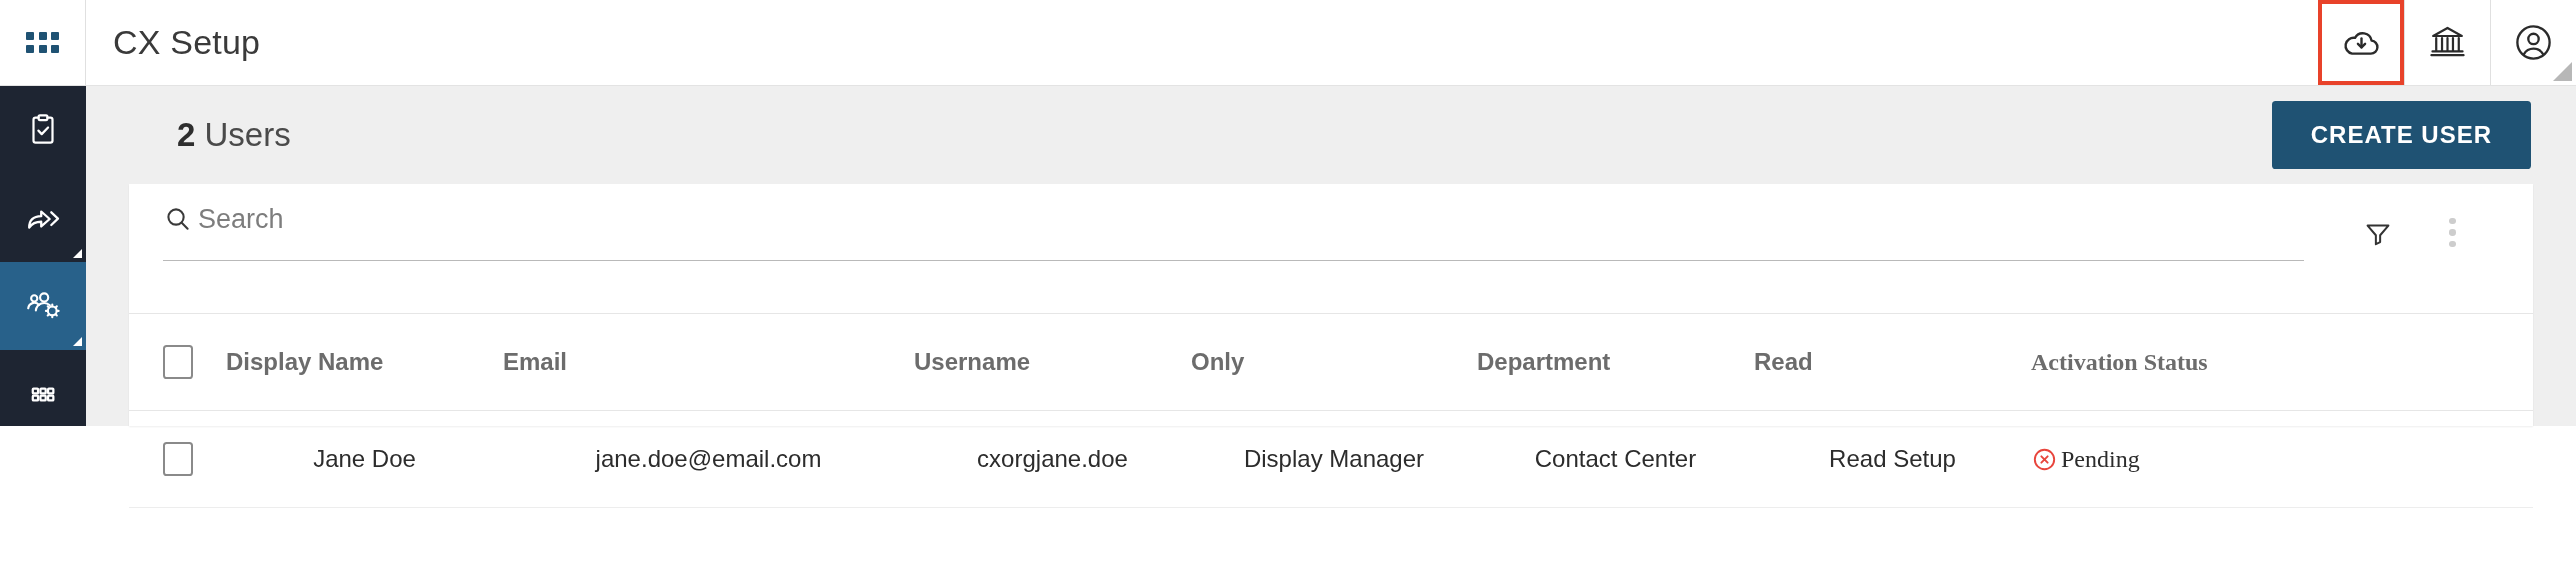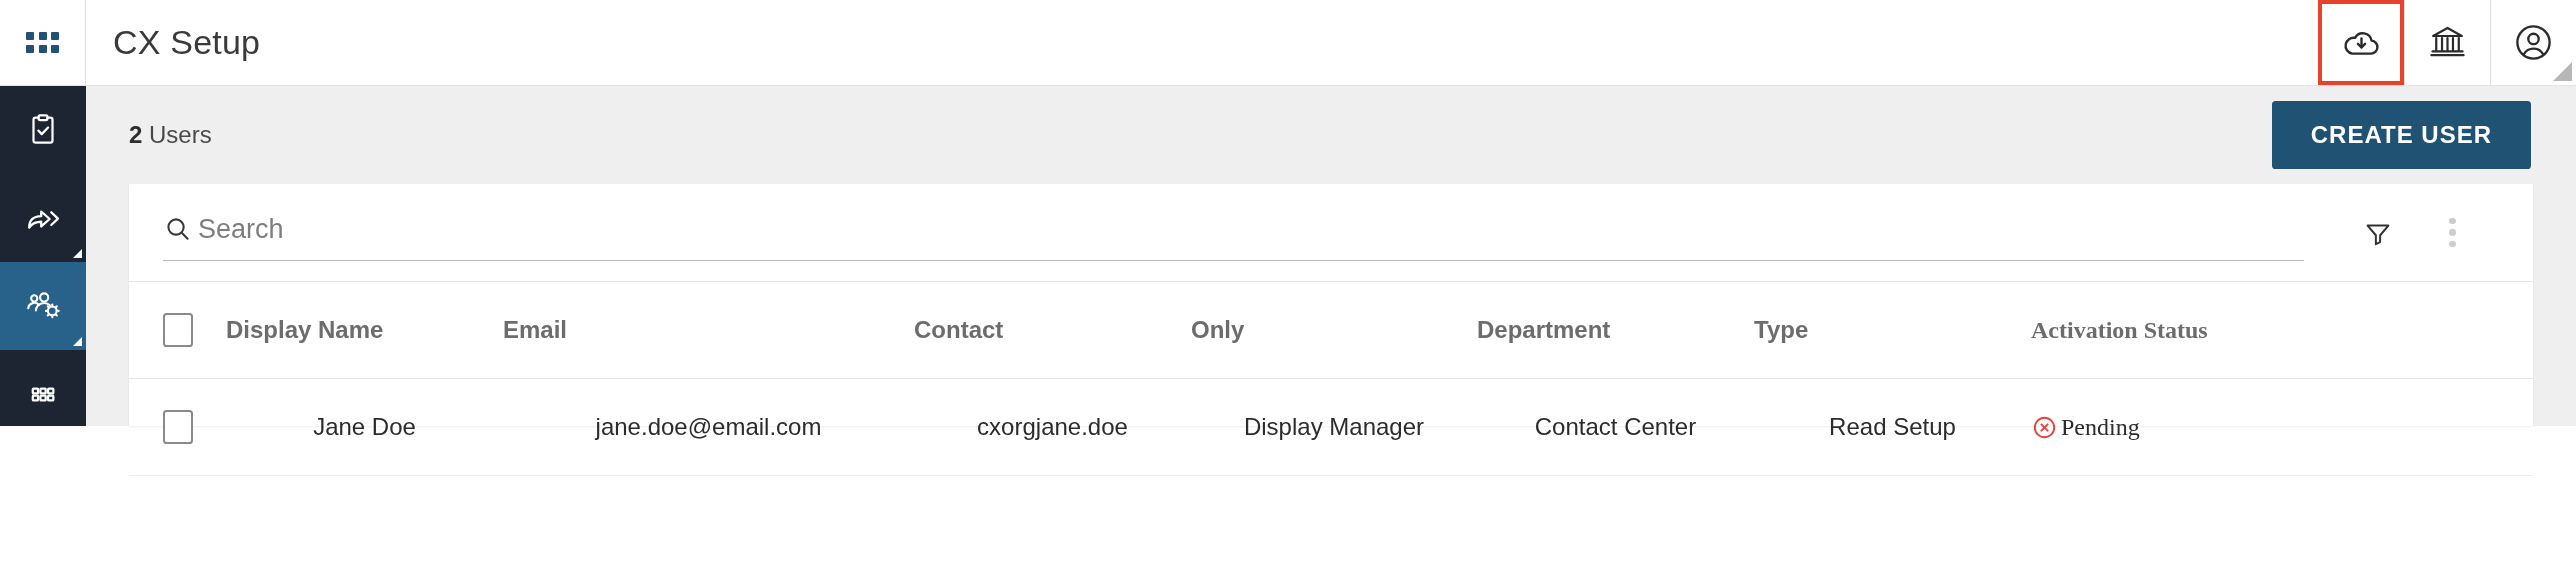--- a/index.html
+++ b/index.html
@@ -137,24 +137,25 @@
   .page-head {
     height: 98px;
     min-height: 98px;
     display: flex;
     align-items: center;
     justify-content: space-between;
     padding: 0 45px 0 43px;
   }
 
   .page-count {
-    font-size: 24px;
+    font-size: 33px;
     color: #4a4a4a;
     font-weight: 400;
     white-space: nowrap;
+    margin-left: 48px;
   }
   .page-count b {
     font-weight: 700;
     color: #2e2e2e;
   }
 
   .create-btn {
     background: #1f5273;
     color: #ffffff;
     border: none;
@@ -183,21 +184,21 @@
     height: 97px;
     min-height: 97px;
     display: flex;
     align-items: center;
     padding: 0 43px 0 34px;
   }
 
   .search-wrap {
     flex: 1;
     display: flex;
-    align-items: center;
+    align-items: flex-start;
     gap: 5.4px;
     border-bottom: 1.8px solid #b9b9b9;
     height: 57px;
     padding-bottom: 6px;
   }
 
   .search-input {
     border: none;
     outline: none;
     font-size: 27px;
@@ -229,20 +230,21 @@
     border-radius: 50%;
     background: #cdcdcd;
     display: block;
   }
 
   
   table {
     width: 100%;
     border-collapse: collapse;
     table-layout: fixed;
+    margin-top: 32px;
   }
   thead tr { border-top: 0.9px solid #e6e6e6; }
   th, td {
     text-align: left;
     padding: 0;
     height: 97px;
     vertical-align: middle;
     font-size: 24px;
   }
   th {
@@ -426,24 +428,24 @@
         </div>
 
         <table>
           <thead>
             <tr>
               <th class="col-check">
                 <span class="cbox"></span>
               </th>
               <th class="col-name">Display Name</th>
               <th class="col-email">Email</th>
-              <th class="col-user">Contact</th>
+              <th class="col-user">Username</th>
               <th class="col-role">Only</th>
               <th class="col-dept">Department</th>
-              <th class="col-type">Type</th>
+              <th class="col-type">Read</th>
               <th class="col-status">Activation Status</th>
             </tr>
           </thead>
           <tbody>
             <tr>
               <td class="col-check">
                 <span class="cbox"></span>
               </td>
               <td class="col-name">Jane Doe</td>
               <td class="col-email">jane.doe@email.com</td>

